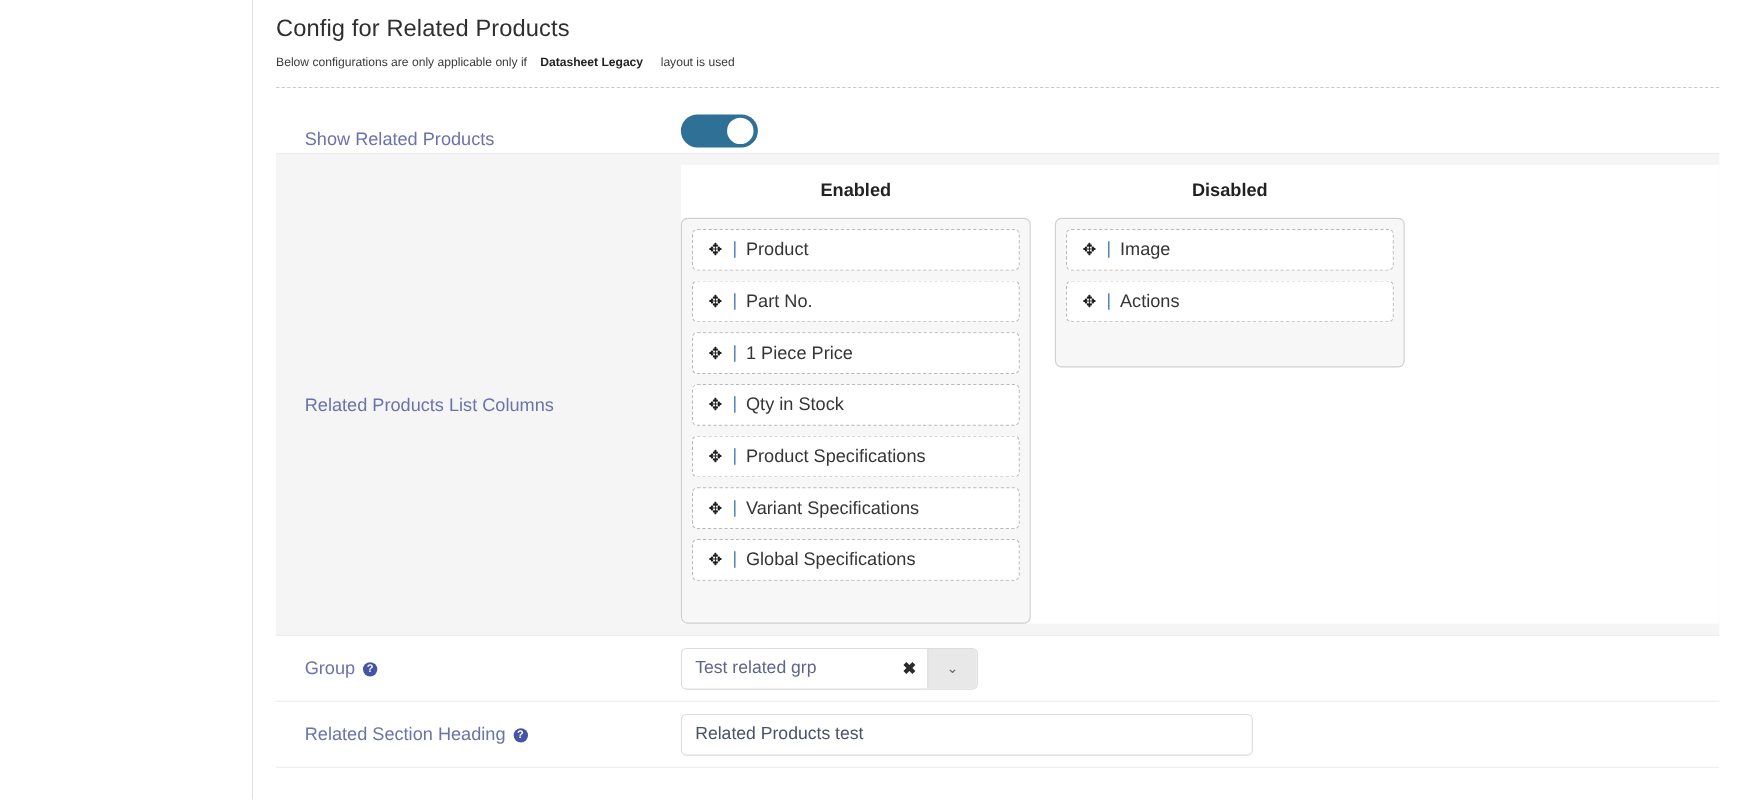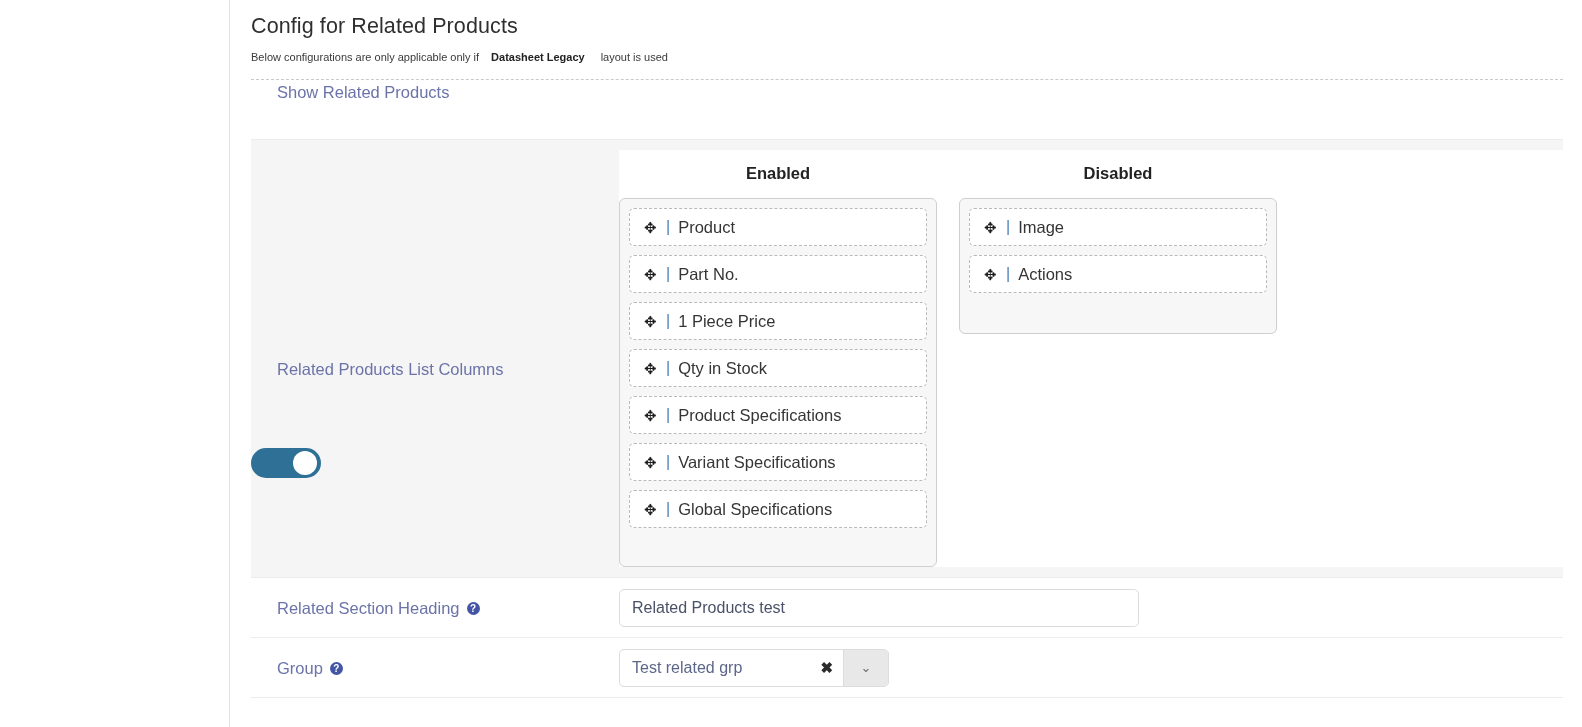--- a/index.html
+++ b/index.html
@@ -108,21 +108,21 @@
     color: #ffffff;
     font-size: 10px;
     line-height: 13px;
     text-align: center;
     font-weight: bold;
     margin-left: 7px;
     font-family: "Liberation Sans", sans-serif;
   }
 
   
-  .toggle-row { height: 60px; align-items: flex-start; flex-direction: column; }
+  .toggle-row { height: 60px; align-items: flex-end; }
   .switch {
     width: 70px;
     height: 30px;
     border-radius: 15px;
     background: #2e7096;
     position: relative;
     display: inline-block;
     cursor: pointer;
   }
   .switch .knob {
@@ -363,35 +363,35 @@
               </div>
 
             </div>
           </div>
 
         </div>
       </div>
 
       <div class="form-row input-row row-divider">
         <div class="row-label">
-          <span>Related Section Heading</span><span class="help-icon">?</span>
-        </div>
-        <div class="row-field">
-          <input class="text-input" type="text" value="Related Products test" style="">
-        </div>
-      </div>
-
-      <div class="form-row input-row row-divider">
-        <div class="row-label">
           <span>Group</span><span class="help-icon">?</span>
         </div>
         <div class="row-field">
           <div class="select2">
             <span class="s2-text">Test related grp</span>
             <span class="s2-clear">✖</span>
             <span class="s2-arrow">⌄</span>
           </div>
         </div>
       </div>
 
+      <div class="form-row input-row row-divider">
+        <div class="row-label">
+          <span>Related Section Heading</span><span class="help-icon">?</span>
+        </div>
+        <div class="row-field">
+          <input class="text-input" type="text" value="Related Products test" style="">
+        </div>
+      </div>
+
     </div>
   </div>
 </div>
 
 </body></html>

